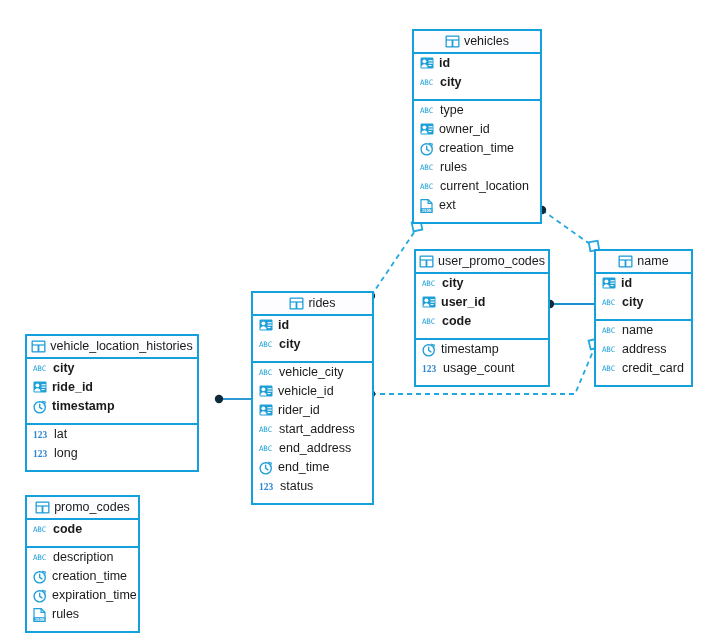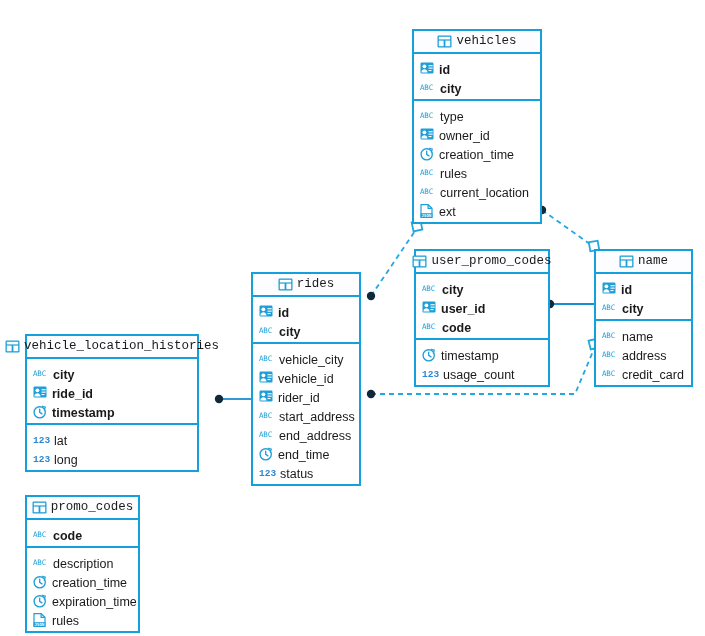--- a/index.html
+++ b/index.html
@@ -21,49 +21,48 @@
     z-index:2;
   }
   .tbl-header{
     display:flex;align-items:center;justify-content:center;
     gap:5px;
     height:23px;
     background:#fdfdff;
     border-bottom:2px solid #13a0dd;
     box-sizing:border-box;
     padding:0 6px;
-    font-family:Liberation Mono, monospace;
   }
   .tbl-title{
     font-size:12.5px;color:#1a1a1a;white-space:nowrap;
     line-height:1;
   }
   .section{padding:3px 0 4px 0;box-sizing:border-box;}
   .section.pk{border-bottom:2px solid #13a0dd;}
   .field{
-    display:flex;align-items:flex-end;gap:5px;
+    display:flex;align-items:flex-start;gap:5px;
     height:19px;padding:0 6px;box-sizing:border-box;
     white-space:nowrap;
   }
   .fname{font-size:12.5px;color:#1a1a1a;line-height:1;}
   .pk .fname{font-weight:bold;}
 
   
   .ico{flex:0 0 auto;display:inline-block;line-height:0;width:14px;height:14px;}
   .ico svg{display:block;}
   .ico-abc{
     width:15px;height:14px;
     font-family:"DejaVu Sans Mono", monospace;
     font-size:7.5px;font-weight:normal;color:#1e9fd8;
     line-height:14px;letter-spacing:-0.2px;
     text-align:left;
   }
   .ico-num{
     width:16px;height:14px;
-    font-family:Liberation Mono, monospace;
+    font-family:Liberation Serif, serif;
     font-size:9.5px;font-weight:bold;color:#2b86d4;
     line-height:15px;text-align:left;
   }
 </style>
 </head>
 <body>
 
 <div id="canvas">
 
   <svg id="edges" viewBox="0 0 705 636" xmlns="http://www.w3.org/2000/svg">
@@ -269,21 +268,21 @@
           <div class="field">
             <span class="ico ico-abc">ABC</span>
             <span class="fname">address</span>
           </div>
           <div class="field">
             <span class="ico ico-abc">ABC</span>
             <span class="fname">credit_card</span>
           </div>
         </div>
       </div>
-      <div class="table" style="left: 251px; top: 272px; width: 110px;">
+      <div class="table" style="left: 251px; top: 291px; width: 123px;">
         <div class="tbl-header">
           <span class="ico">
             <svg width="15" height="13" viewBox="0 0 15 13">
               <rect x="0.5" y="0.5" width="14" height="12" rx="1.2" fill="#1e9fd8"></rect>
               <rect x="1.8" y="1.8" width="11.4" height="2.6" fill="#ffffff"></rect>
               <rect x="1.8" y="5.6" width="4.8" height="5.6" fill="#ffffff"></rect>
               <rect x="8.4" y="5.6" width="4.8" height="5.6" fill="#ffffff"></rect>
             </svg>
           </span>
           <span class="tbl-title">rides</span>

